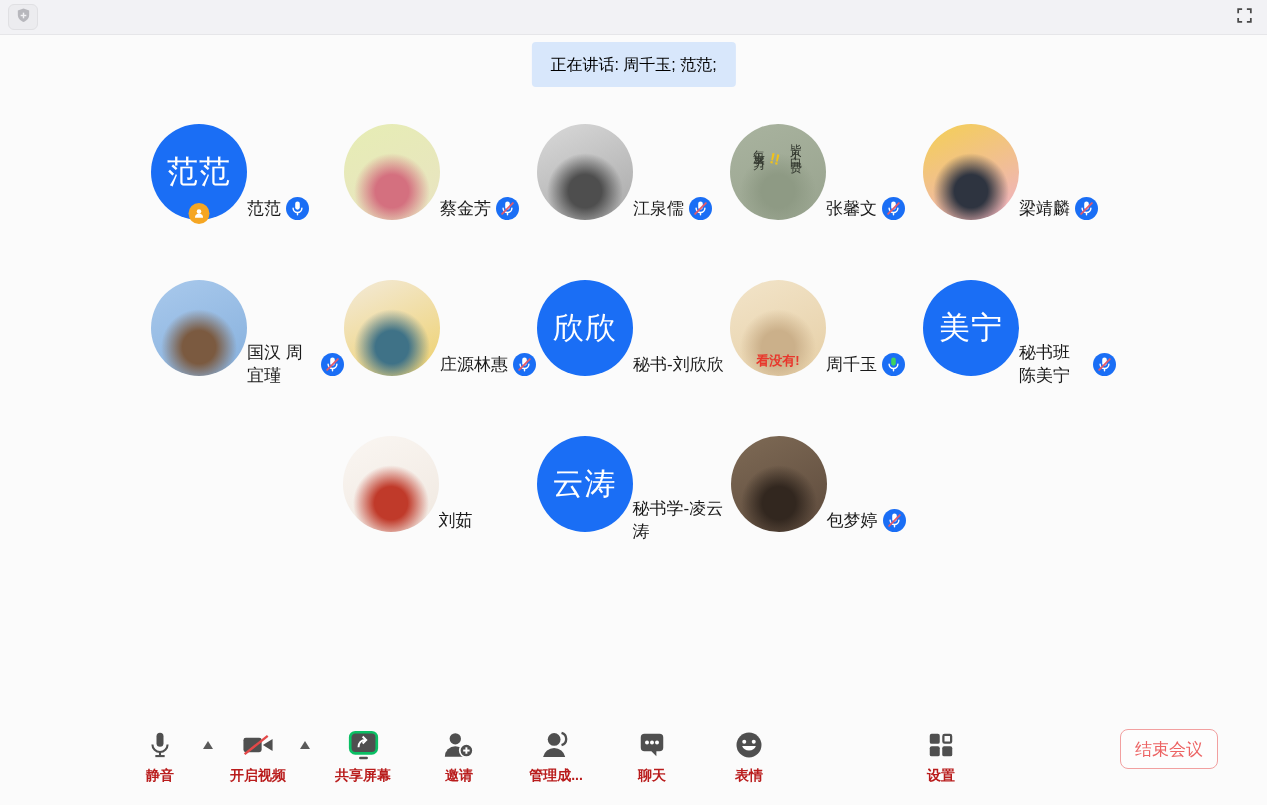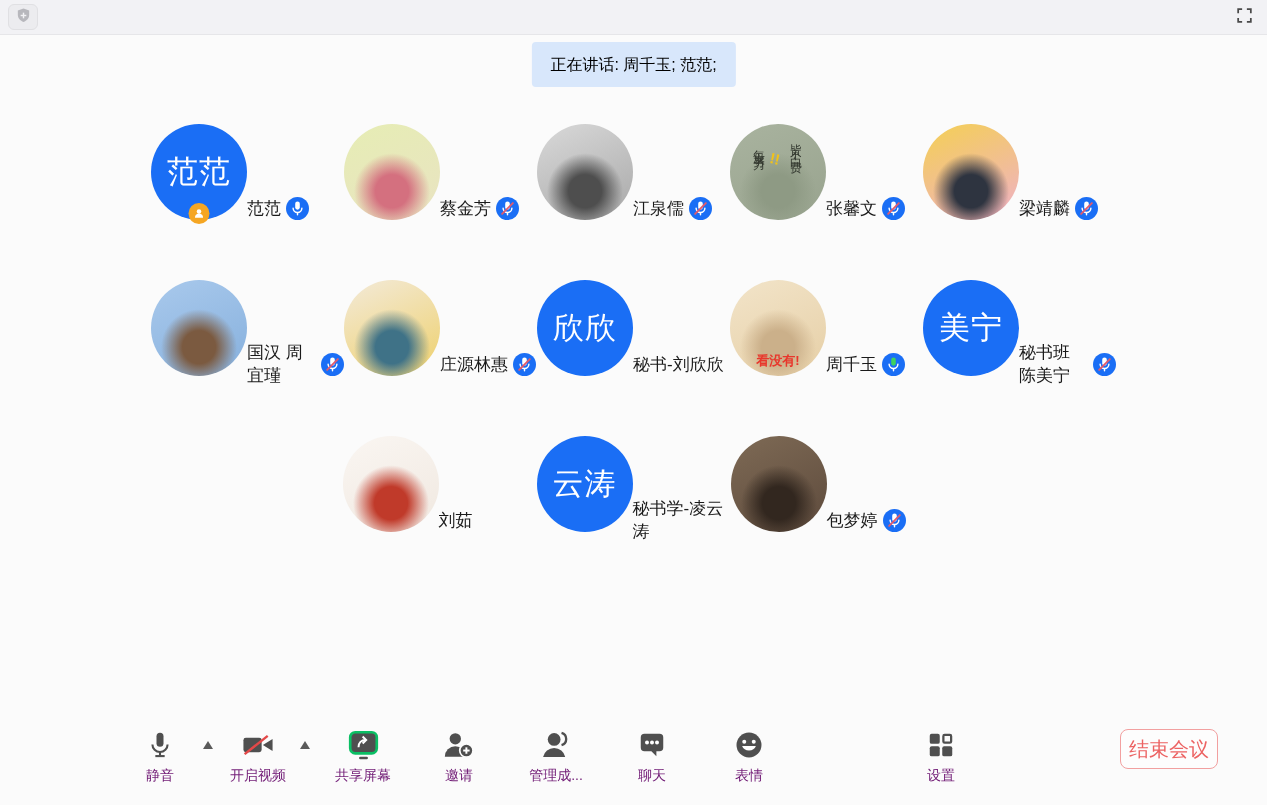--- a/index.html
+++ b/index.html
@@ -48,29 +48,29 @@
   .hw.c1 { left:20px; top:16px; letter-spacing:3px; }
   .hw.c2 { right:22px; top:10px; letter-spacing:6px; }
   .bang { position:absolute; left:40px; top:26px; color:#f2c218; font-weight:bold; font-size:15px; transform:rotate(12deg); }
   
   .toolbar { position:absolute; left:0; bottom:0; width:100%; height:85px; }
   .t-item {
     position:absolute; top:8px; width:80px; display:flex; flex-direction:column; align-items:center;
     background:none; border:none; cursor:pointer; font-family:inherit;
   }
   .t-icon { height:34px; display:flex; align-items:center; justify-content:center; }
-  .t-label { margin-top:5px; font-size:14px; color:#701a75; white-space:nowrap; }
+  .t-label { margin-top:5px; font-size:14px; color:#b91c1c; white-space:nowrap;font-weight:bold; }
   .t-caret { width:24px; }
   .ti-mute{left:120px} .ti-mute-caret{left:196px} .ti-video{left:218px} .ti-video-caret{left:293px}
   .ti-share{left:323px} .ti-invite{left:419px} .ti-manage{left:516px} .ti-chat{left:612px}
   .ti-emoji{left:709px} .ti-doc{left:805px} .ti-settings{left:901px}
   .end-btn {
     position:absolute; left:1120px; top:9px; width:98px; height:40px;
     border:1.5px solid #f2a0a0; border-radius:8px; background:#fdfdfd;
-    color:#ec6363; font-size:20px; cursor:pointer; font-family:inherit;
+    color:#ec6363; font-size:17px; cursor:pointer; font-family:inherit;
   }
 </style>
 </head>
 <body>
 
 <div class="topbar">
   <button class="win-btn sec-btn">
     <span>
       <svg viewBox="0 0 24 24" width="17" height="17">
           <path d="M12 2l8 3v6c0 5-3.4 8.6-8 10-4.6-1.4-8-5-8-10V5z" fill="#b7b7bc"></path>

